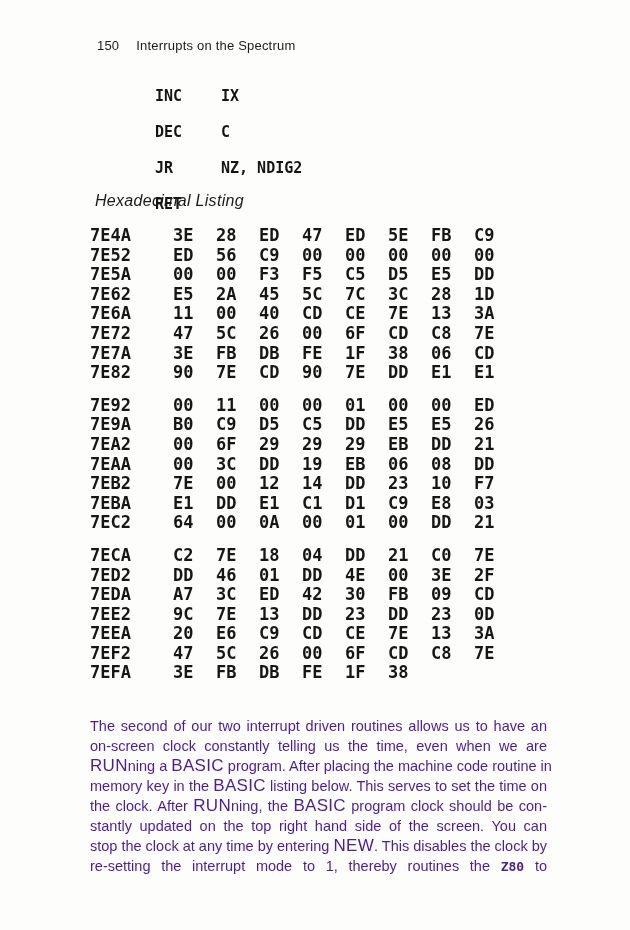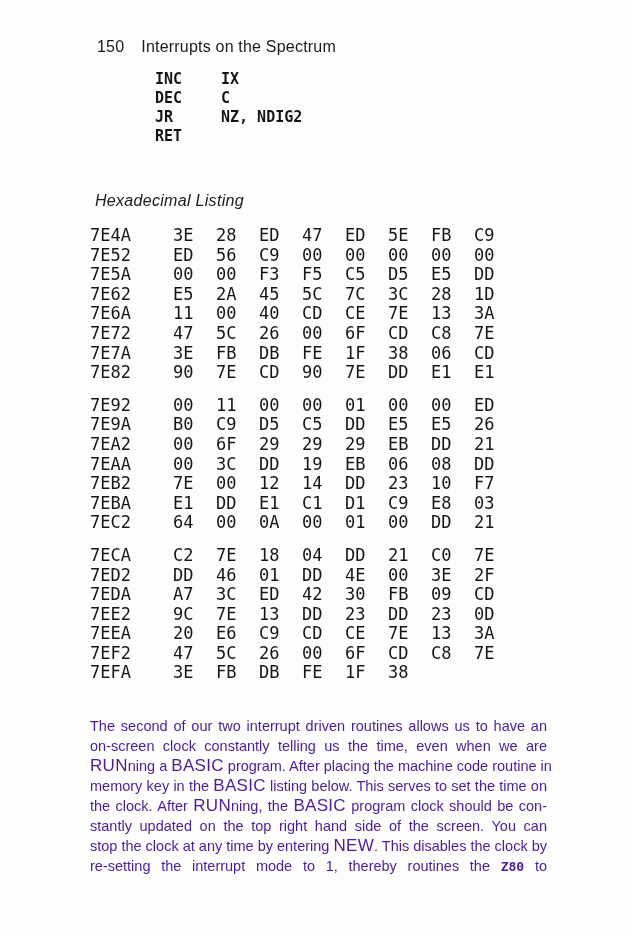--- a/index.html
+++ b/index.html
@@ -15,38 +15,38 @@
     font-family: "Liberation Sans", sans-serif;
     color: #1e1e1e;
     overflow: hidden;
   }
 
   
   .page-header {
     position: absolute;
     top: 38px;
     left: 97px;
-    font-size: 16px;
+    font-size: 13px;
     letter-spacing: 0.2px;
     color: #1a1a1a;
     white-space: nowrap;
   }
   .page-number { margin-right: 17px; }
 
   
   .asm-listing {
     position: absolute;
     top: 70px;
     left: 155px;
     font-family: "DejaVu Sans Mono", monospace;
     font-weight: bold;
     font-size: 15px;
     color: #141414;
   }
-  .asm-line { height: 19px; line-height: 19px; white-space: pre; }
+  .asm-line { height: 19px; line-height: 19px; white-space: pre; margin-top: 17px; }
   .asm-line.blank { height: 14px; }
   .asm-op { display: inline-block; width: 66px; }
 
   
   .hex-heading {
     position: absolute;
     top: 192px;
     left: 95px;
     font-size: 16px;
     font-style: italic;
@@ -54,21 +54,21 @@
     color: #1a1a1a;
     text-align: center;
   }
 
   
   .hex-listing {
     position: absolute;
     top: 226px;
     left: 90px;
     font-family: "DejaVu Sans Mono", monospace;
-    font-weight: normal;
+    font-weight: bold;
     font-size: 17px;
     color: #161616;
   }
   .hex-block { margin-bottom: 13px; }
   .hex-row { height: 19.6px; line-height: 19.6px; white-space: nowrap; }
   .hex-address { display: inline-block; width: 83px; }
   .hex-byte { display: inline-block; width: 43px; }
 
   
   .body-paragraph {

